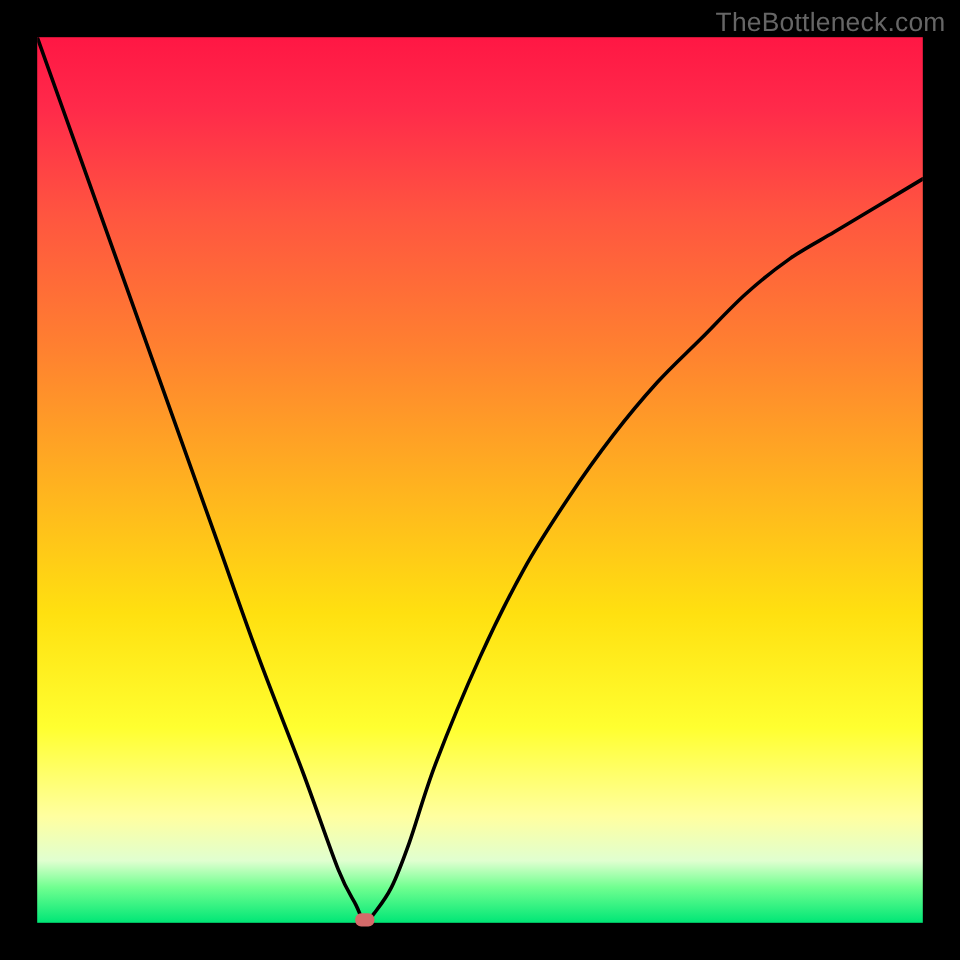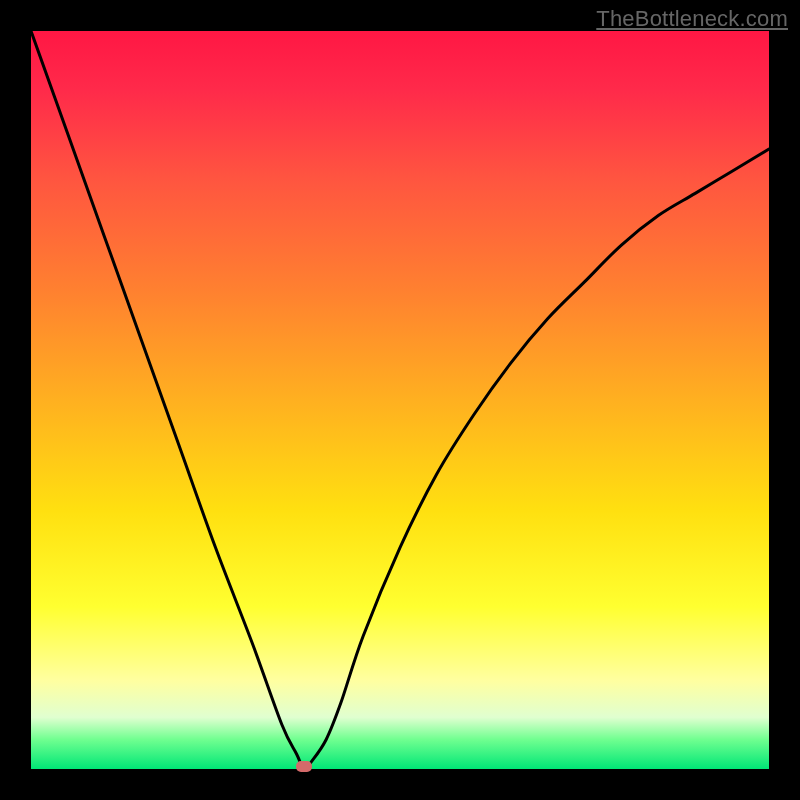--- a/index.html
+++ b/index.html
@@ -32,21 +32,20 @@
     );
   }
   .watermark {
     position: absolute;
     top: 6px;
     right: 12px;
     color: #666;
     font-size: 22px;
     font-weight: 500;
     letter-spacing: 0.2px;
-    text-decoration: underline;
   }
   svg.curve {
     position: absolute;
     left: 0;
     top: 0;
     width: 738px;
     height: 738px;
   }
   .marker {
     position: absolute;

